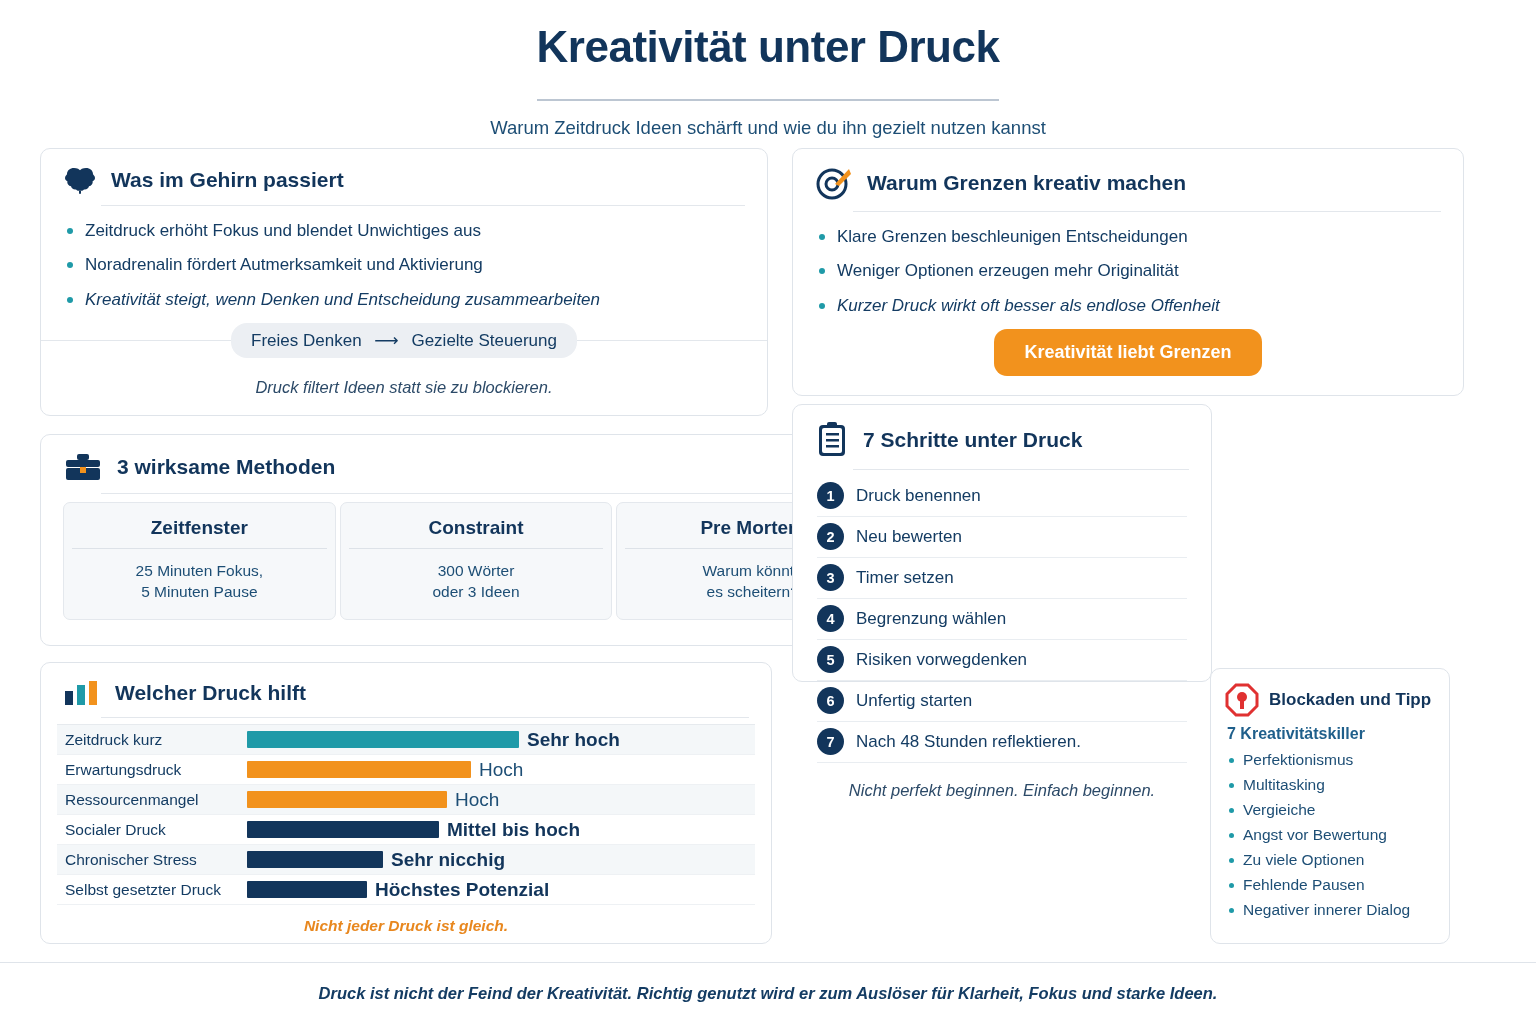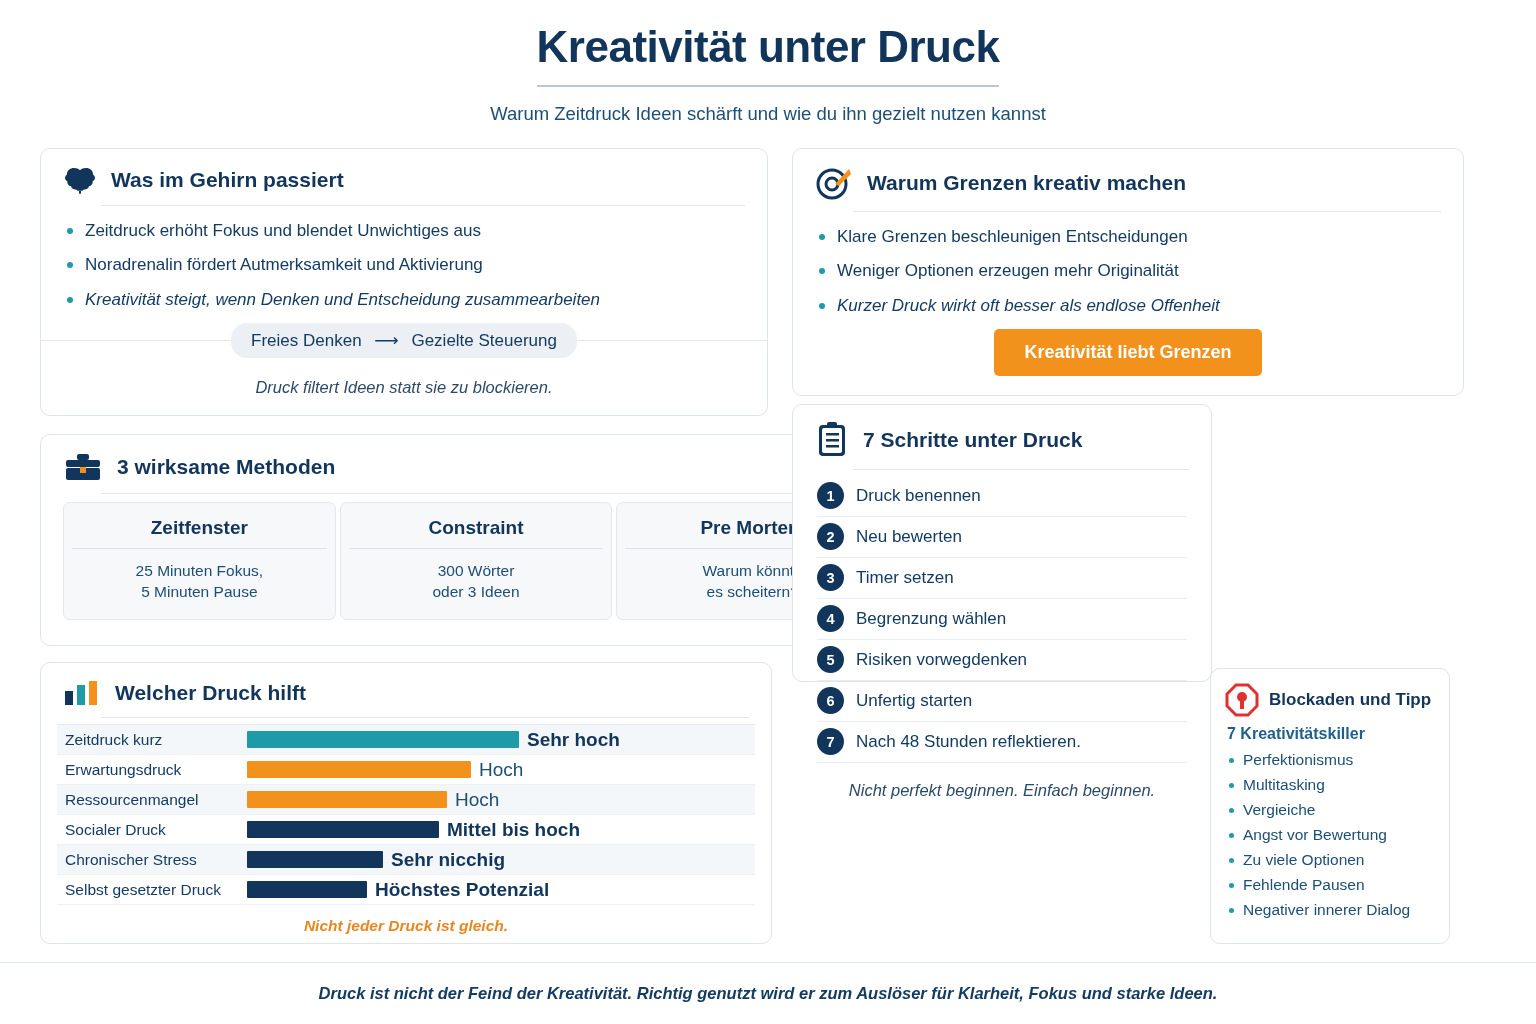--- a/index.html
+++ b/index.html
@@ -16,21 +16,21 @@
   .page { position: relative; width: 1536px; height: 1024px; }
 
   
   .header { padding-top: 22px; text-align: center; }
   .title {
     font-size: 44px;
     font-weight: bold;
     color: #12355b;
     letter-spacing: -0.5px;
     margin: 0;
-    padding-bottom: 12px;
+    padding-bottom: 26px;
     display: inline-block;
     border-bottom: 2px solid #bcc6d2;
     line-height: 1.15;
   }
   .subtitle {
     font-size: 18.5px;
     color: #1d4e75;
     margin: 16px 0 0 0;
   }
 
@@ -161,21 +161,21 @@
 
   
   #card-limits { left: 792px; top: 148px; width: 672px; height: 248px; }
   .cta-wrap { display: flex; justify-content: center; margin-top: 6px; }
   .cta {
     background: #f2921d;
     color: #ffffff;
     font-weight: bold;
     font-size: 18px;
     padding: 13px 30px;
-    border-radius: 5px;
+    border-radius: 13px;
     border: none;
     cursor: pointer;
   }
 
   
   #card-steps { left: 792px; top: 404px; width: 420px; height: 278px; }
   .steps { padding: 6px 24px 0 24px; }
   .step {
     display: flex;
     align-items: center;

